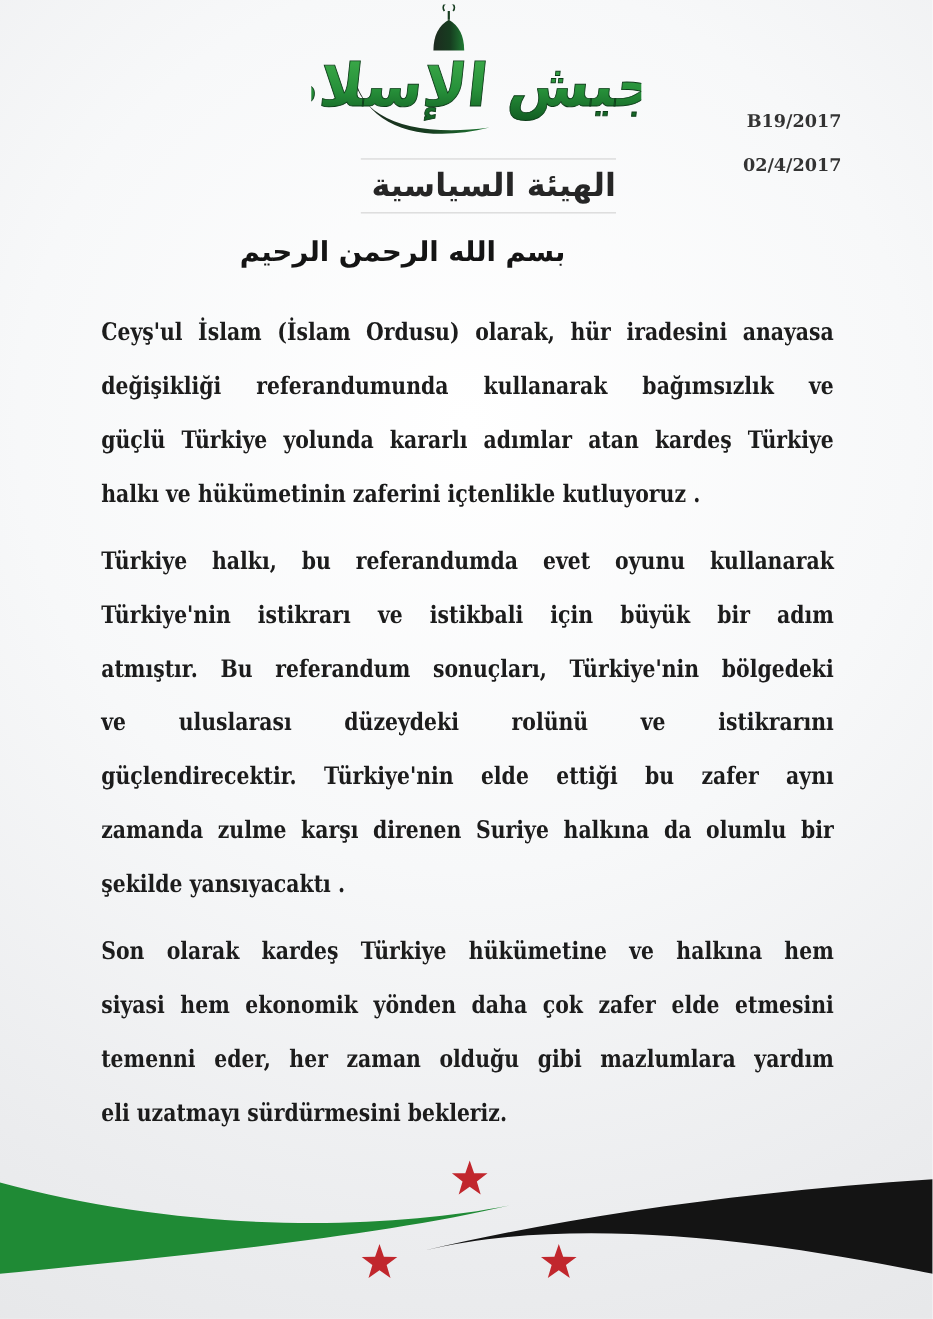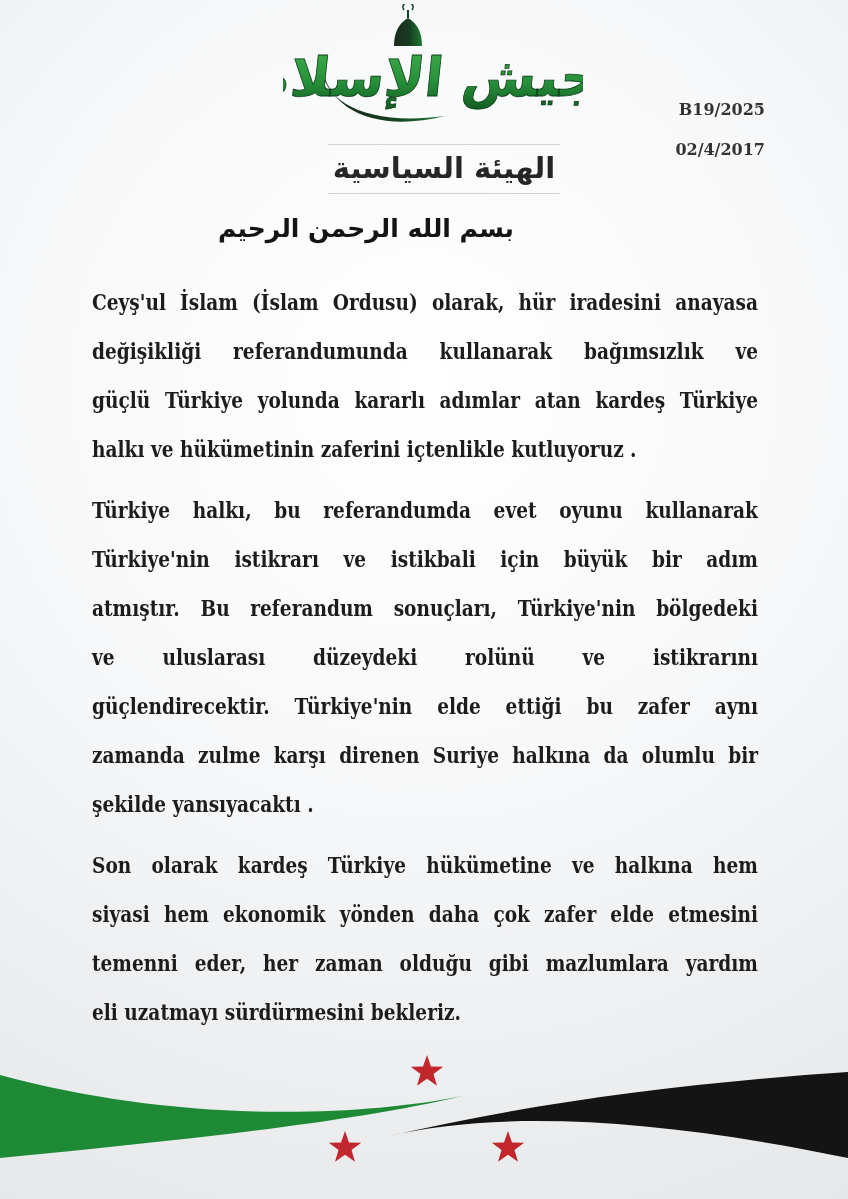--- a/index.html
+++ b/index.html
@@ -20,21 +20,21 @@
   .ref-block{
     position:absolute;right:83px;top:100px;width:160px;
     text-align:right;color:#333;
     font-family:"DejaVu Serif", serif;font-weight:bold;font-size:16px;
   }
   .ref-block .ref-line{line-height:20px;}
   .ref-block .date-line{line-height:20px;margin-top:20px;}
   
   .dept-block{
     position:absolute;left:328px;top:144px;width:232px;
-    text-align:center;
+    text-align:right;
     border-top:1px solid #d2d2d2;
     border-bottom:1px solid #d2d2d2;
     padding:4px 0 6px 0;
   }
   .dept-block .dept-text{
     font-family:"DejaVu Sans", sans-serif;
     font-weight:bold;font-size:29px;color:#262626;
     direction:rtl;line-height:38px;
   }
   
@@ -91,21 +91,21 @@
 
       <path d="M38 60 C40 100 86 122 162 112 C98 128 46 110 38 60 Z" fill="url(#gSwoosh)"></path>
 
       <g transform="translate(150,0)">
         <text transform="skewX(-6)" x="0" y="92" text-anchor="middle" font-family="DejaVu Sans, sans-serif" font-weight="bold" font-size="54" fill="url(#gGreen)" stroke="#0c3b18" stroke-width="0.8" direction="rtl">جيش الإسلام</text>
       </g>
     </svg>
   </div>
 
   <div class="ref-block">
-    <div class="ref-line">B19/2025</div>
+    <div class="ref-line">B19/2017</div>
     <div class="date-line">02/4/2017</div>
   </div>
 
   <div class="dept-block">
     <div class="dept-text">الهيئة السياسية</div>
   </div>
 
   <div class="basmala">بسم الله الرحمن الرحيم</div>
 
   <div class="bodytext">

